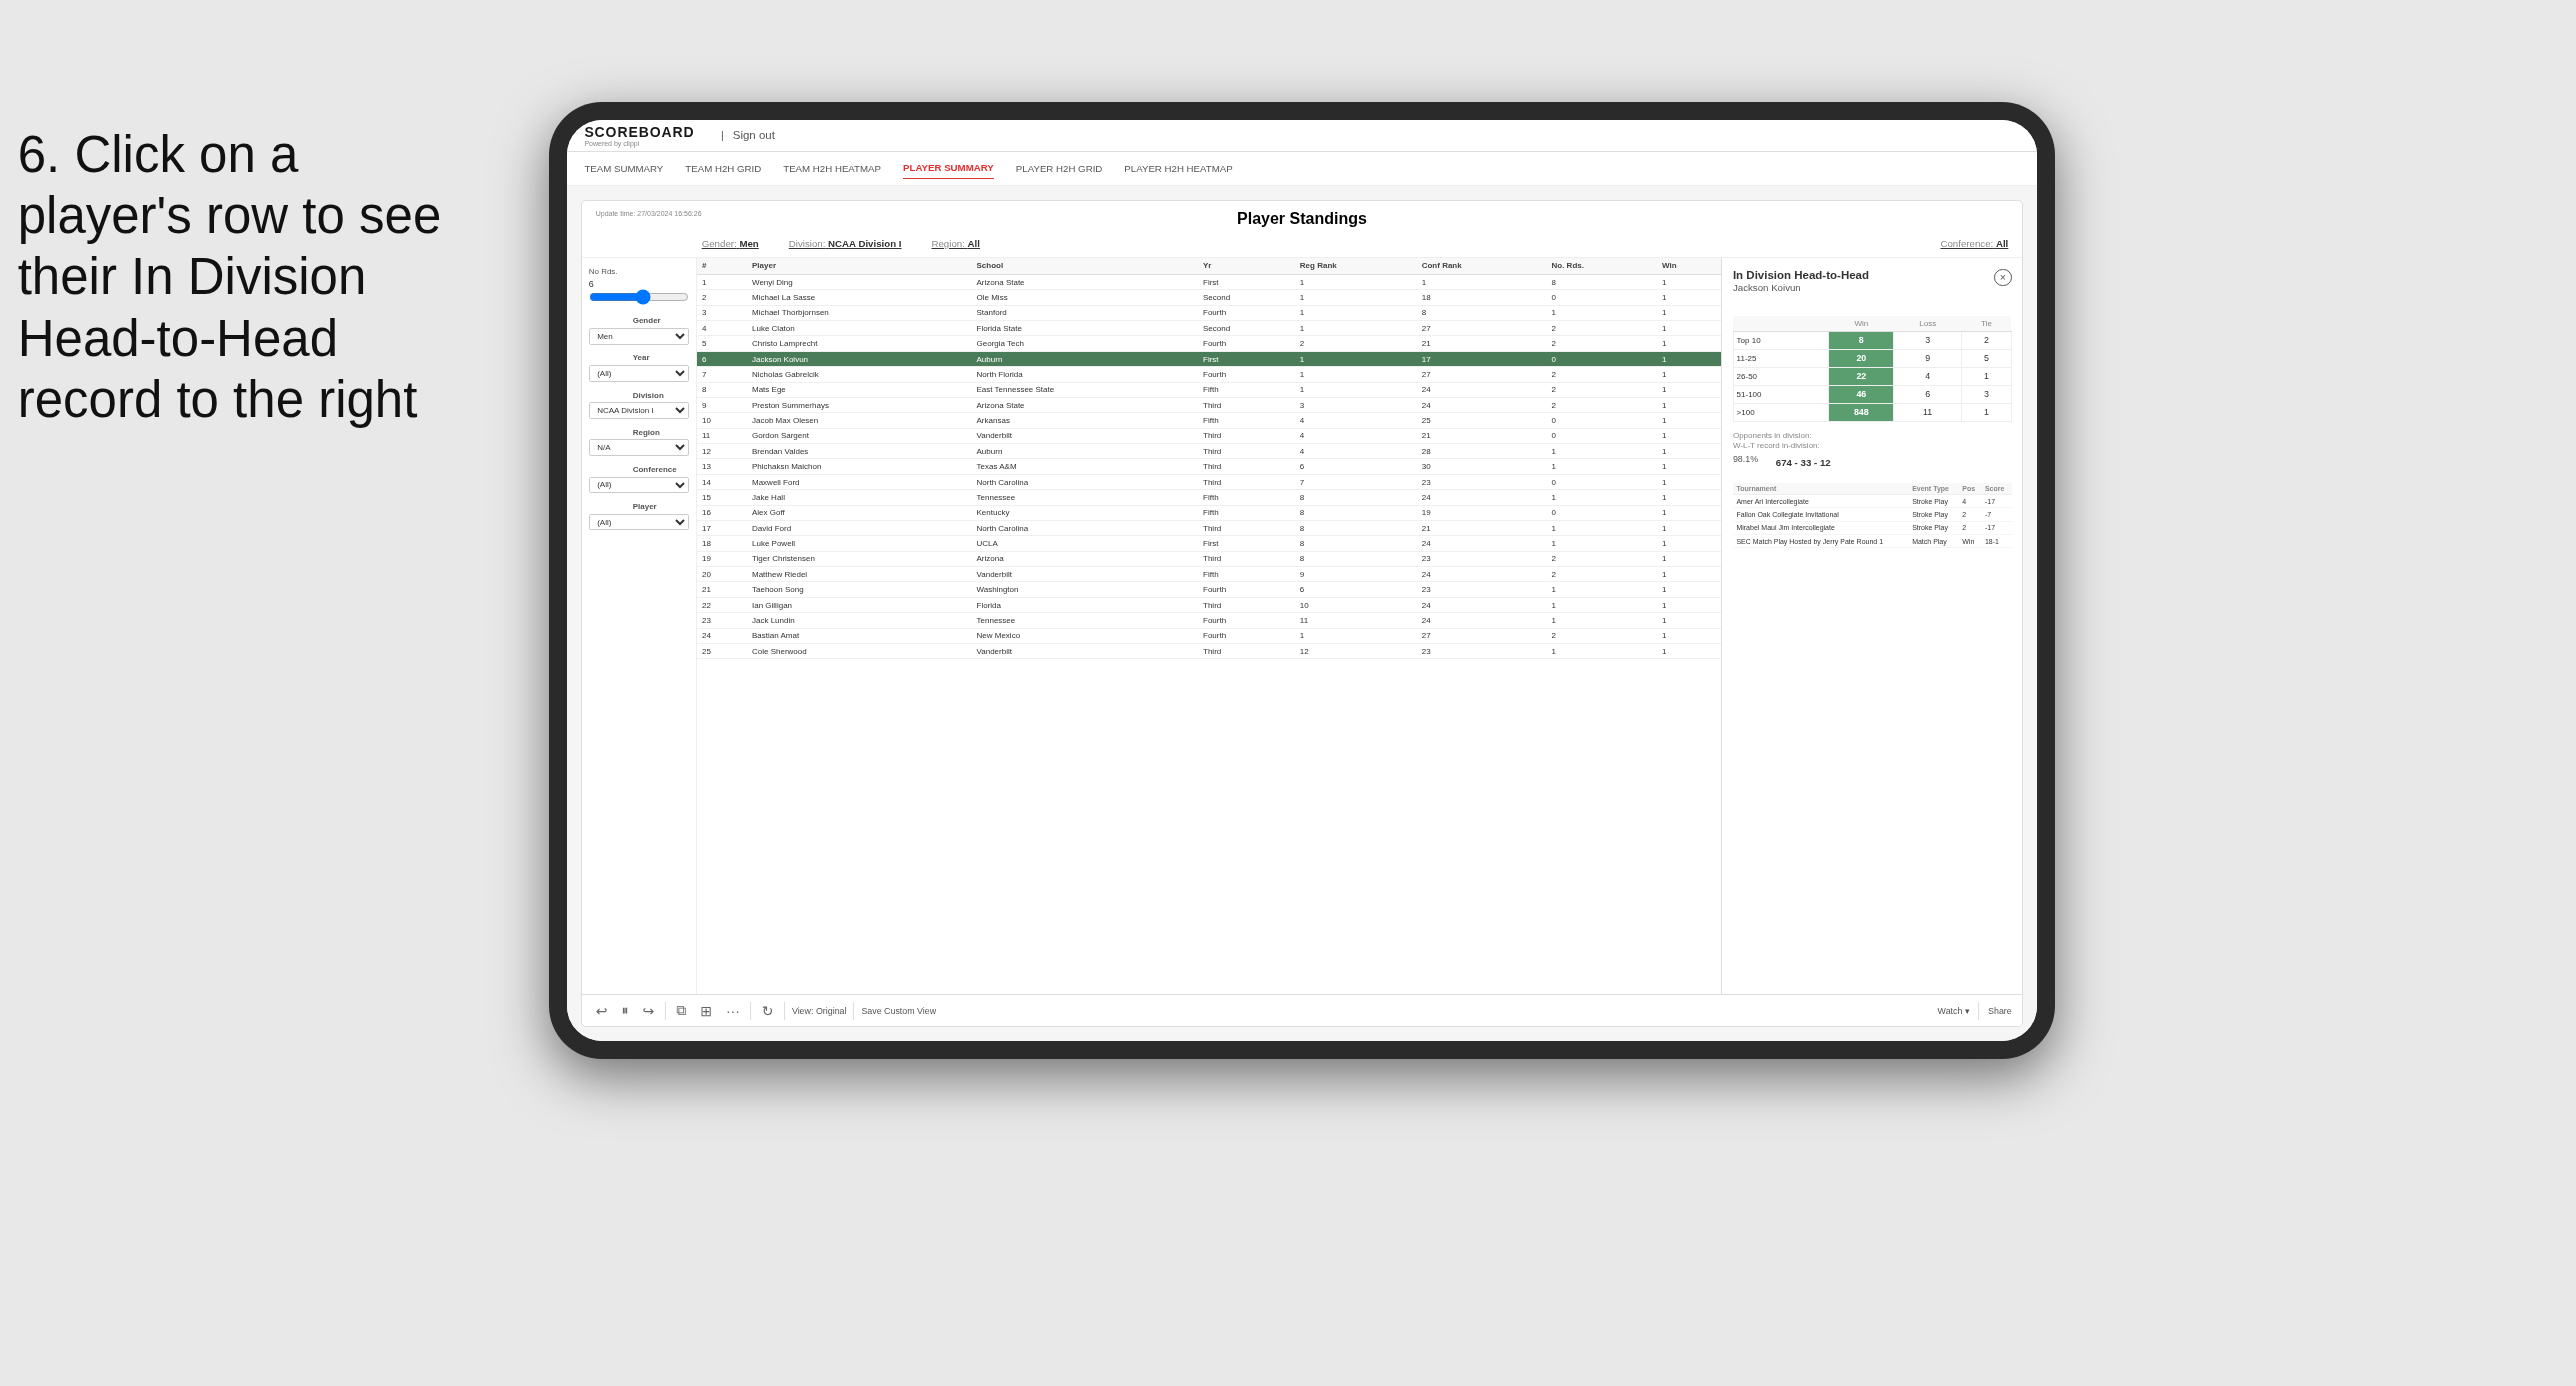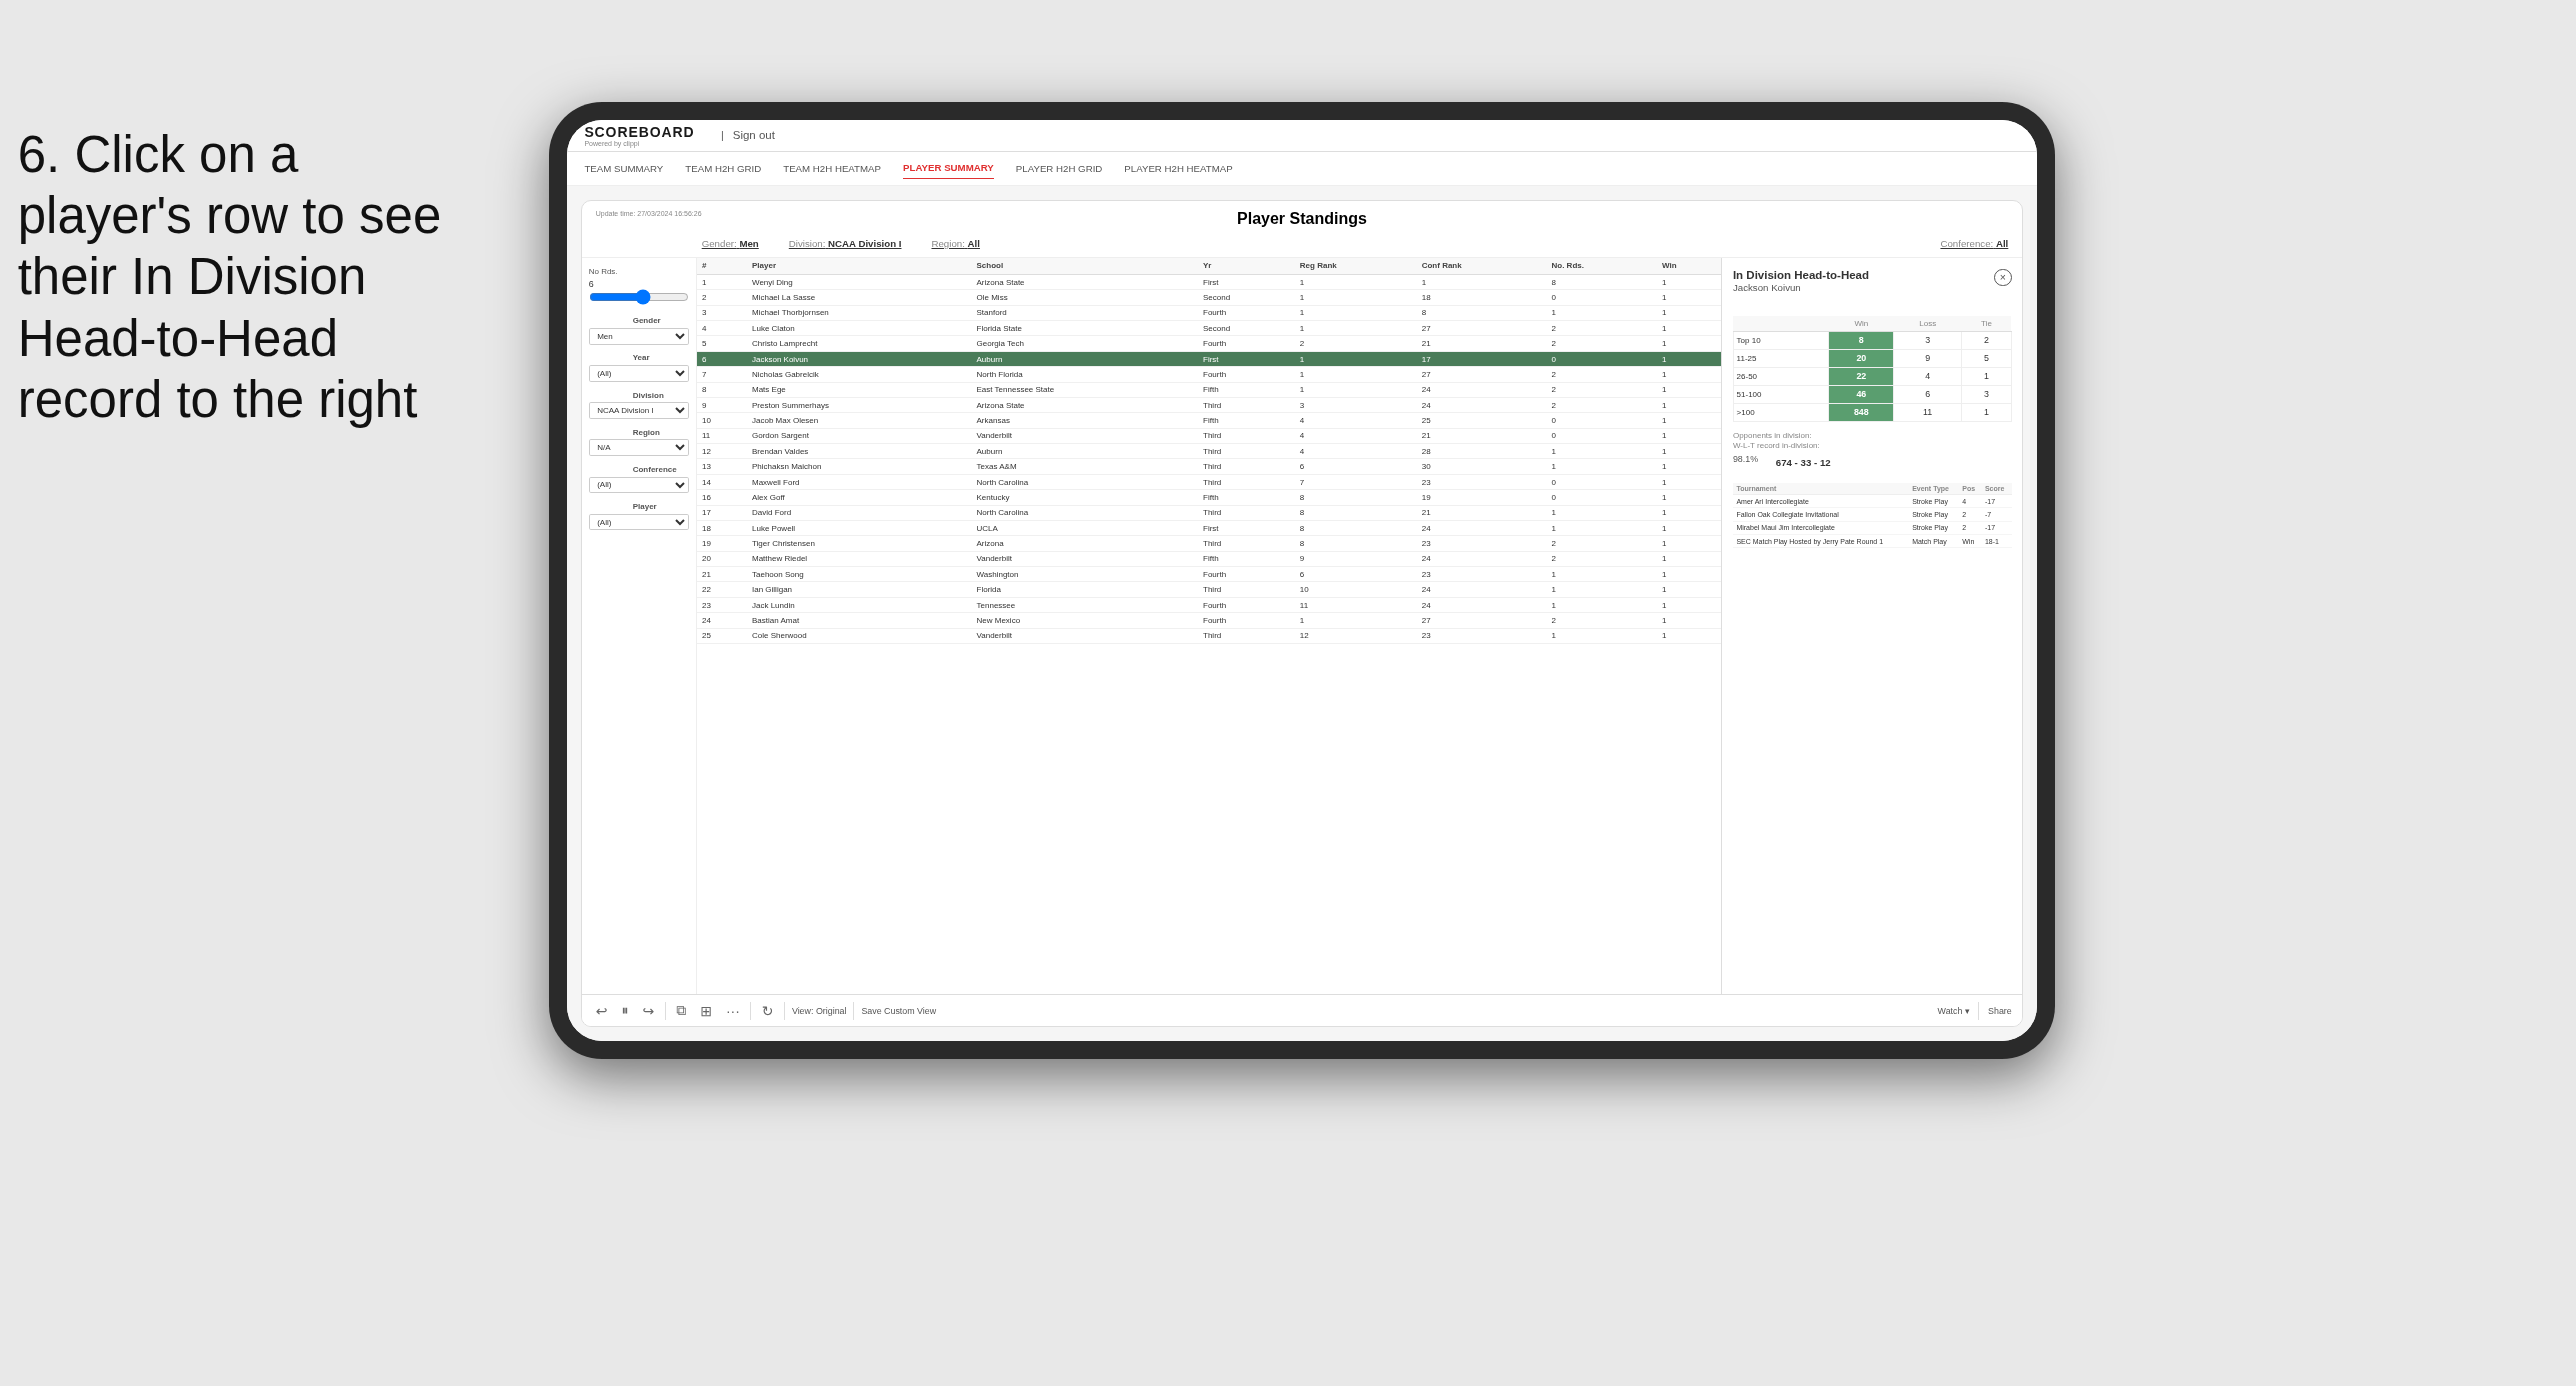--- a/index.html
+++ b/index.html
@@ -134,21 +134,21 @@
       background: #f5f5f5;
       overflow: hidden;
       display: flex;
       flex-direction: column;
     }
 
     .dashboard-container {
       margin: 14px;
       background: #fff;
       border: 0.9px solid #ddd;
-      border-radius: 10px;
+      border-radius: 5px;
       flex: 1;
       display: flex;
       flex-direction: column;
       overflow: hidden;
     }
 
     .dashboard-header {
       padding: 8.9px 14px 4.4px;
       border-bottom: 0.9px solid #eee;
     }
@@ -725,20 +725,30 @@
     <td>14</td>
     <td>Maxwell Ford</td>
     <td>North Carolina</td>
     <td>Third</td>
     <td>7</td>
     <td>23</td>
     <td>0</td>
     <td>1</td>
   </tr>
                   <tr>
+    <td>15</td>
+    <td>Jake Hall</td>
+    <td>Tennessee</td>
+    <td>Fifth</td>
+    <td>8</td>
+    <td>24</td>
+    <td>1</td>
+    <td>1</td>
+  </tr>
+                  <tr>
     <td>16</td>
     <td>Alex Goff</td>
     <td>Kentucky</td>
     <td>Fifth</td>
     <td>8</td>
     <td>19</td>
     <td>0</td>
     <td>1</td>
   </tr>
                   <tr>

